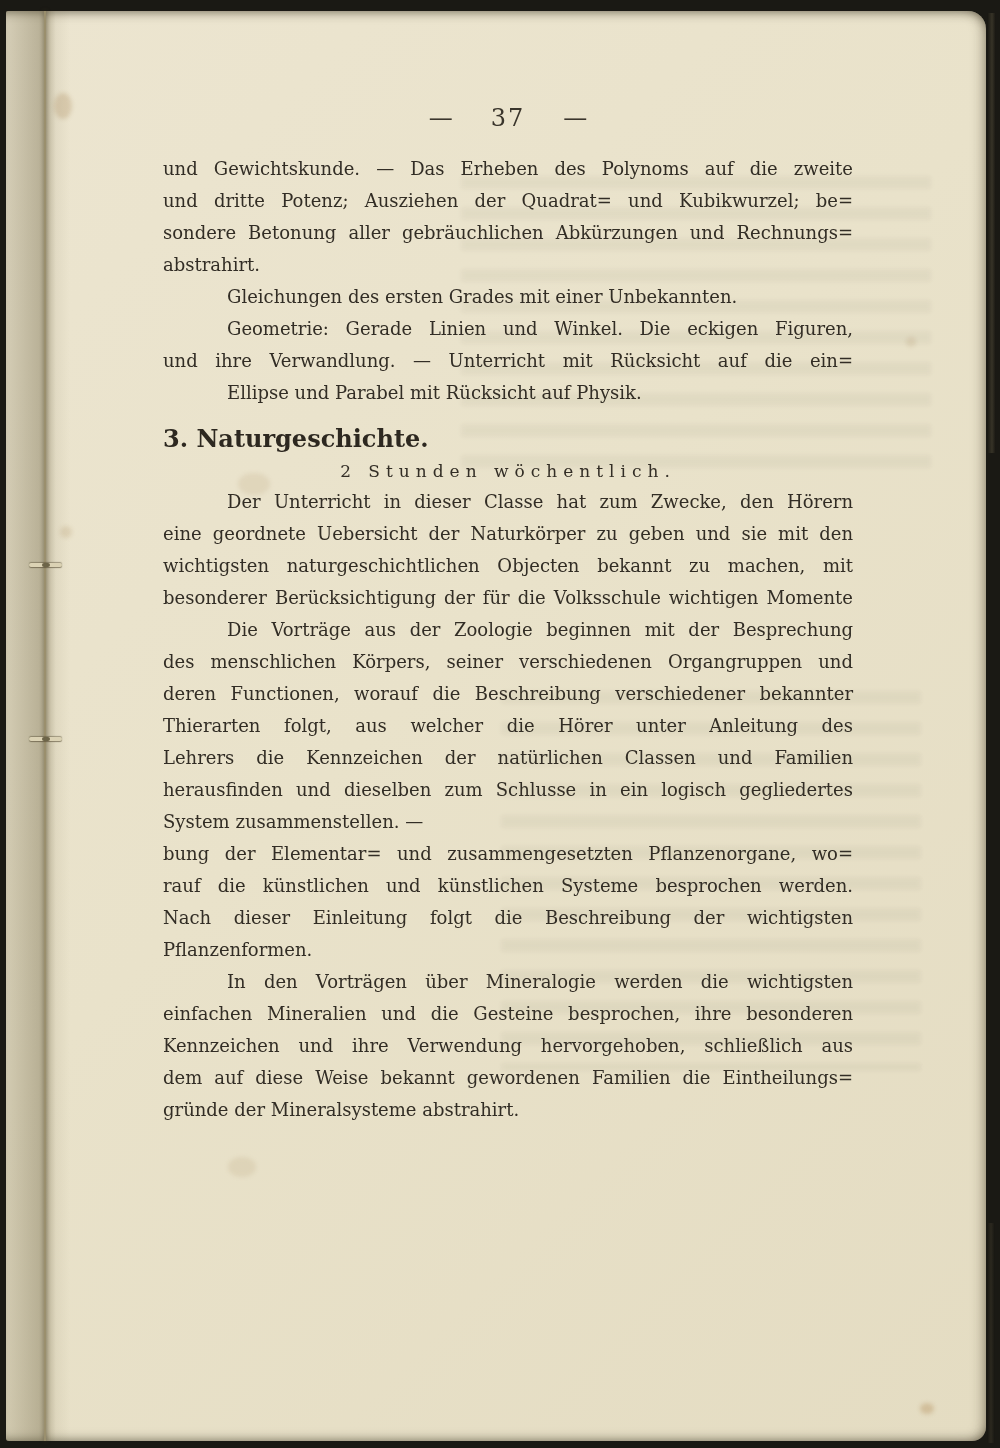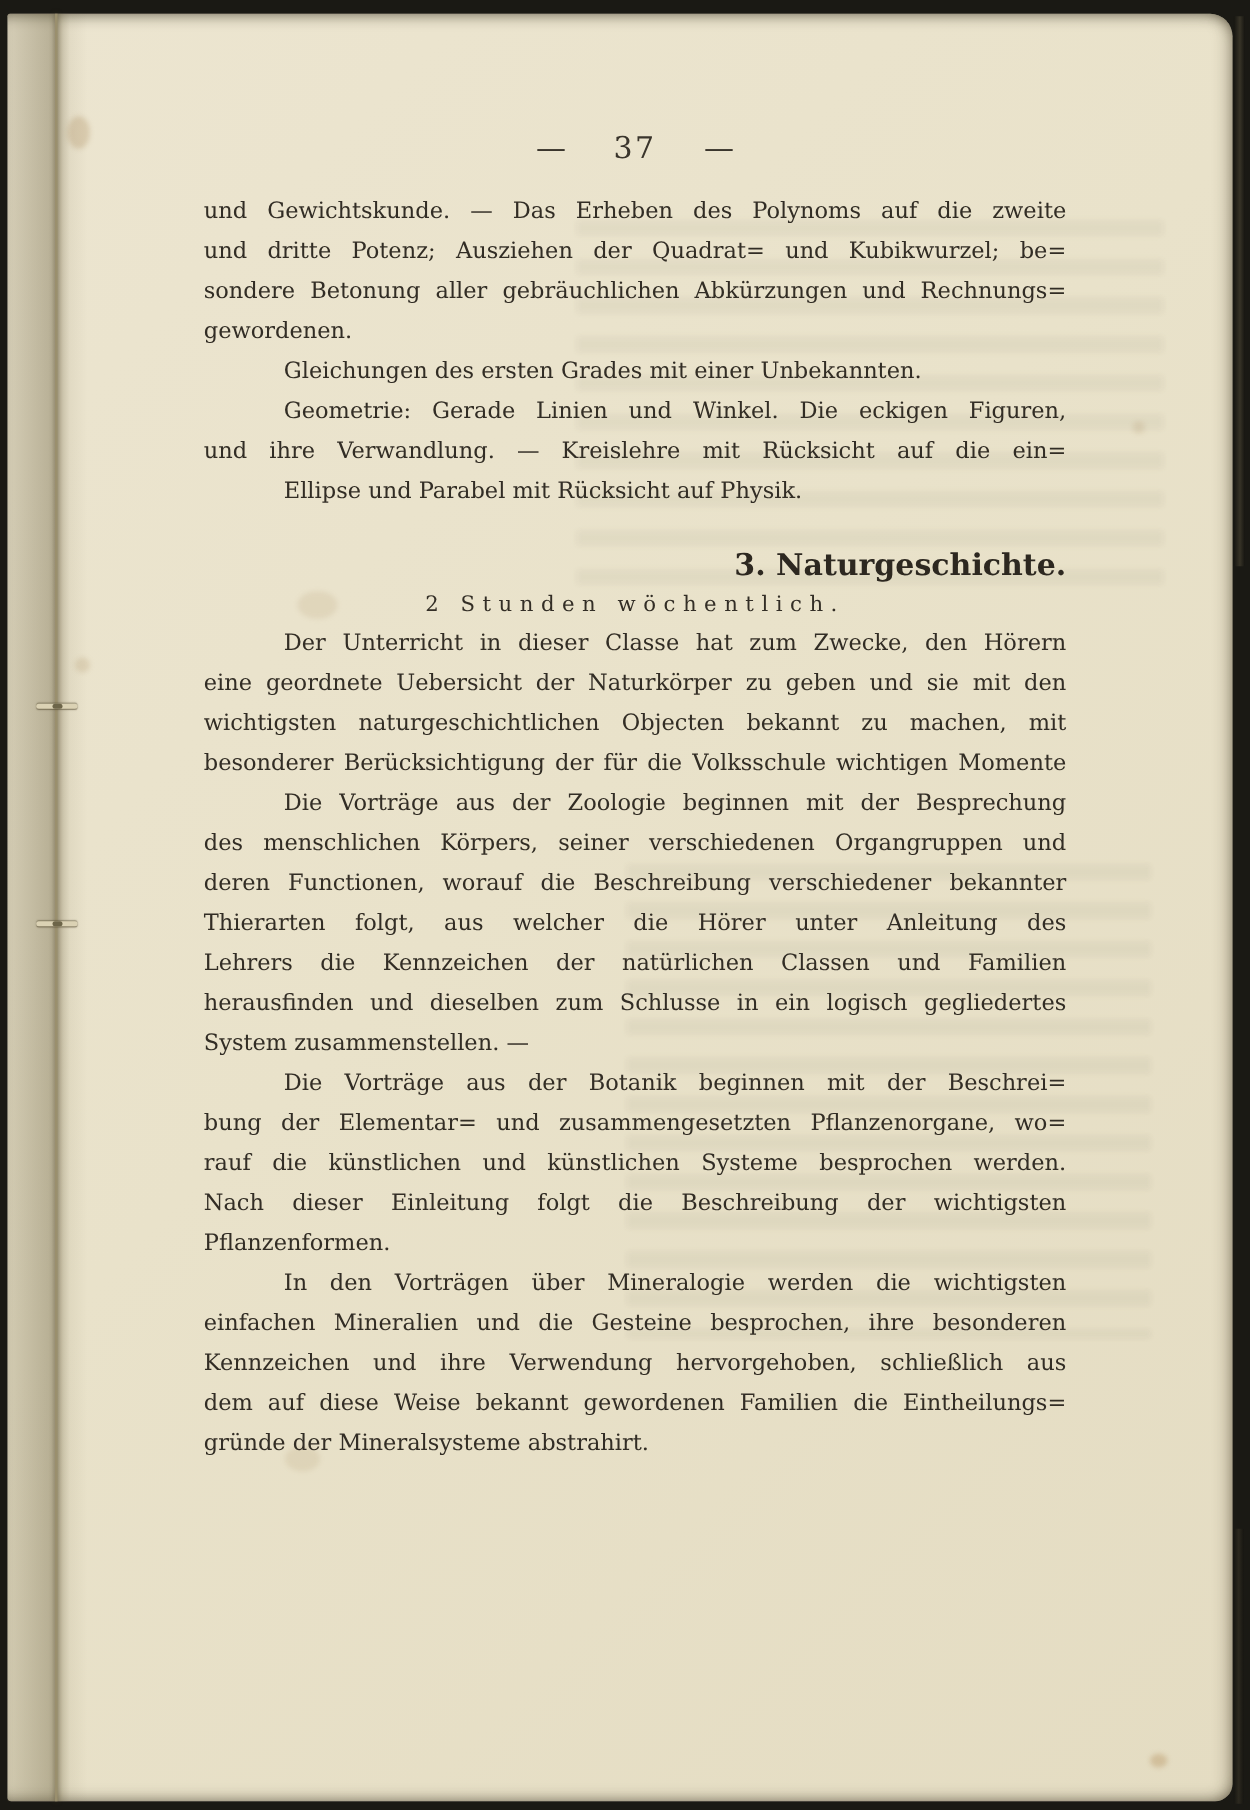--- a/index.html
+++ b/index.html
@@ -42,22 +42,22 @@
   .g2{left:495px;top:680px;width:420px;height:380px;}
   
   .content{position:absolute;left:157px;top:92px;width:690px;color:#322d25;}
   .pagenum-row{display:flex;justify-content:center;align-items:center;gap:38px;
         height:30px;margin-bottom:20px;font-size:24px;color:#3a352c;}
   .pagenum-row .num{letter-spacing:2px;text-align:right;}
   .para{margin:0;}
   .line{height:32px;line-height:32px;font-size:18px;text-align:justify;text-align-last:justify;}
   .line.lastleft{text-align-last:left;}
   .line.first{text-indent:64px;}
-  .section-heading{text-align:right;font-weight:bold;font-size:24px;height:34px;line-height:34px;
-        margin-top:26px;color:#2d2820;}
+  .section-heading{text-align:left;font-weight:bold;font-size:24px;height:34px;line-height:34px;
+        margin-top:13px;color:#2d2820;}
   .section-sub{text-align:center;font-size:17px;letter-spacing:6px;height:30px;line-height:30px;
         color:#332e26;}
 </style>
 </head>
 <body>
 
 <div class="scan">
   <div class="stack-edge"></div>
   <div class="stack-edge-bottom"></div>
 
@@ -80,28 +80,28 @@
       <div class="pagenum-row">
         <span>—</span>
         <span class="num">37</span>
         <span>—</span>
       </div>
       <div id="text-blocks">
           <div class="para">
             <div class="line">und Gewichtskunde. — Das Erheben des Polynoms auf die zweite</div>
             <div class="line">und dritte Potenz; Ausziehen der Quadrat= und Kubikwurzel; be=</div>
             <div class="line">sondere Betonung aller gebräuchlichen Abkürzungen und Rechnungs=</div>
-            <div class="line lastleft">gewordenen.</div>
+            <div class="line lastleft">abstrahirt.</div>
           </div>
           <div class="para">
             <div class="line first lastleft">Gleichungen des ersten Grades mit einer Unbekannten.</div>
           </div>
           <div class="para">
             <div class="line first">Geometrie: Gerade Linien und Winkel. Die eckigen Figuren,</div>
-            <div class="line">und ihre Verwandlung. — Kreislehre mit Rücksicht auf die ein=</div>
+            <div class="line">und ihre Verwandlung. — Unterricht mit Rücksicht auf die ein=</div>
           </div>
           <div class="para">
             <div class="line first lastleft">Ellipse und Parabel mit Rücksicht auf Physik.</div>
           </div>
           <div class="section-heading">3. Naturgeschichte.</div>
           <div class="section-sub">2 Stunden wöchentlich.</div>
           <div class="para">
             <div class="line first">Der Unterricht in dieser Classe hat zum Zwecke, den Hörern</div>
             <div class="line">eine geordnete Uebersicht der Naturkörper zu geben und sie mit den</div>
             <div class="line">wichtigsten naturgeschichtlichen Objecten bekannt zu machen, mit</div>
@@ -110,21 +110,20 @@
           <div class="para">
             <div class="line first">Die Vorträge aus der Zoologie beginnen mit der Besprechung</div>
             <div class="line">des menschlichen Körpers, seiner verschiedenen Organgruppen und</div>
             <div class="line">deren Functionen, worauf die Beschreibung verschiedener bekannter</div>
             <div class="line">Thierarten folgt, aus welcher die Hörer unter Anleitung des</div>
             <div class="line">Lehrers die Kennzeichen der natürlichen Classen und Familien</div>
             <div class="line">herausfinden und dieselben zum Schlusse in ein logisch gegliedertes</div>
             <div class="line lastleft">System zusammenstellen. —</div>
           </div>
           <div class="para">
-            <div class="line first">Die Vorträge aus der Botanik beginnen mit der Beschrei=</div>
             <div class="line">bung der Elementar= und zusammengesetzten Pflanzenorgane, wo=</div>
             <div class="line">rauf die künstlichen und künstlichen Systeme besprochen werden.</div>
             <div class="line">Nach dieser Einleitung folgt die Beschreibung der wichtigsten</div>
             <div class="line lastleft">Pflanzenformen.</div>
           </div>
           <div class="para">
             <div class="line first">In den Vorträgen über Mineralogie werden die wichtigsten</div>
             <div class="line">einfachen Mineralien und die Gesteine besprochen, ihre besonderen</div>
             <div class="line">Kennzeichen und ihre Verwendung hervorgehoben, schließlich aus</div>
             <div class="line">dem auf diese Weise bekannt gewordenen Familien die Eintheilungs=</div>

